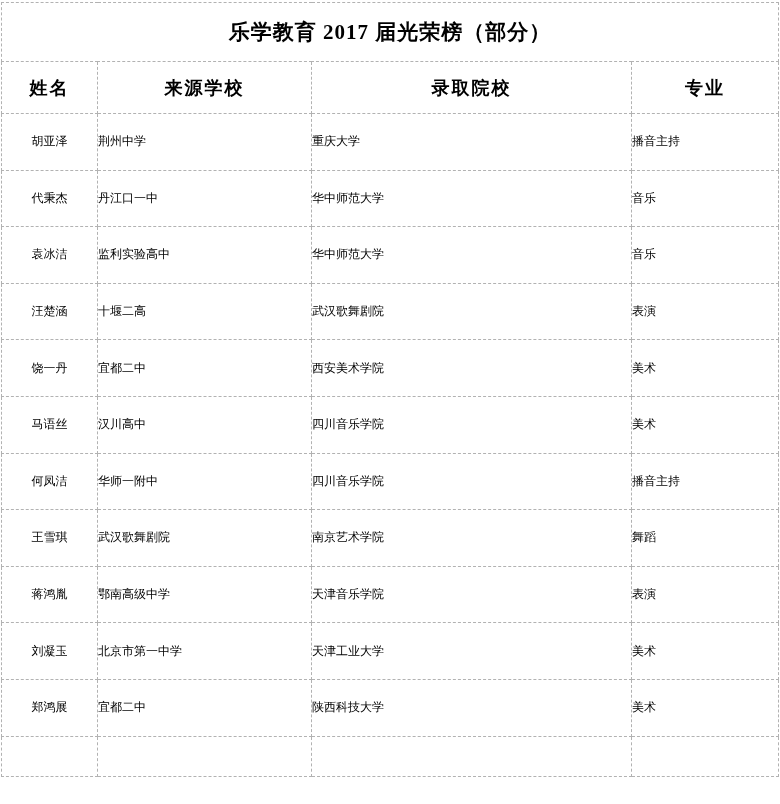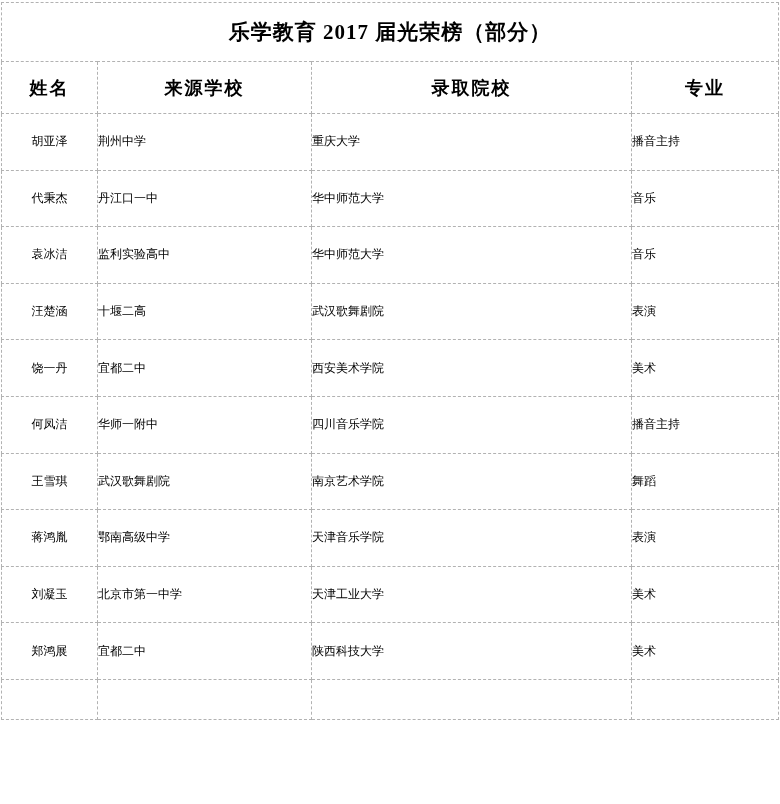--- a/index.html
+++ b/index.html
@@ -106,20 +106,26 @@
           <td class="col-college">武汉歌舞剧院</td>
           <td class="col-major">表演</td>
         </tr>
         <tr class="data-row">
           <td class="col-name">饶一丹</td>
           <td class="col-school">宜都二中</td>
           <td class="col-college">西安美术学院</td>
           <td class="col-major">美术</td>
         </tr>
         <tr class="data-row">
+          <td class="col-name">马语丝</td>
+          <td class="col-school">汉川高中</td>
+          <td class="col-college">四川音乐学院</td>
+          <td class="col-major">美术</td>
+        </tr>
+        <tr class="data-row">
           <td class="col-name">何凤洁</td>
           <td class="col-school">华师一附中</td>
           <td class="col-college">四川音乐学院</td>
           <td class="col-major">播音主持</td>
         </tr>
         <tr class="data-row">
           <td class="col-name">王雪琪</td>
           <td class="col-school">武汉歌舞剧院</td>
           <td class="col-college">南京艺术学院</td>
           <td class="col-major">舞蹈</td>

